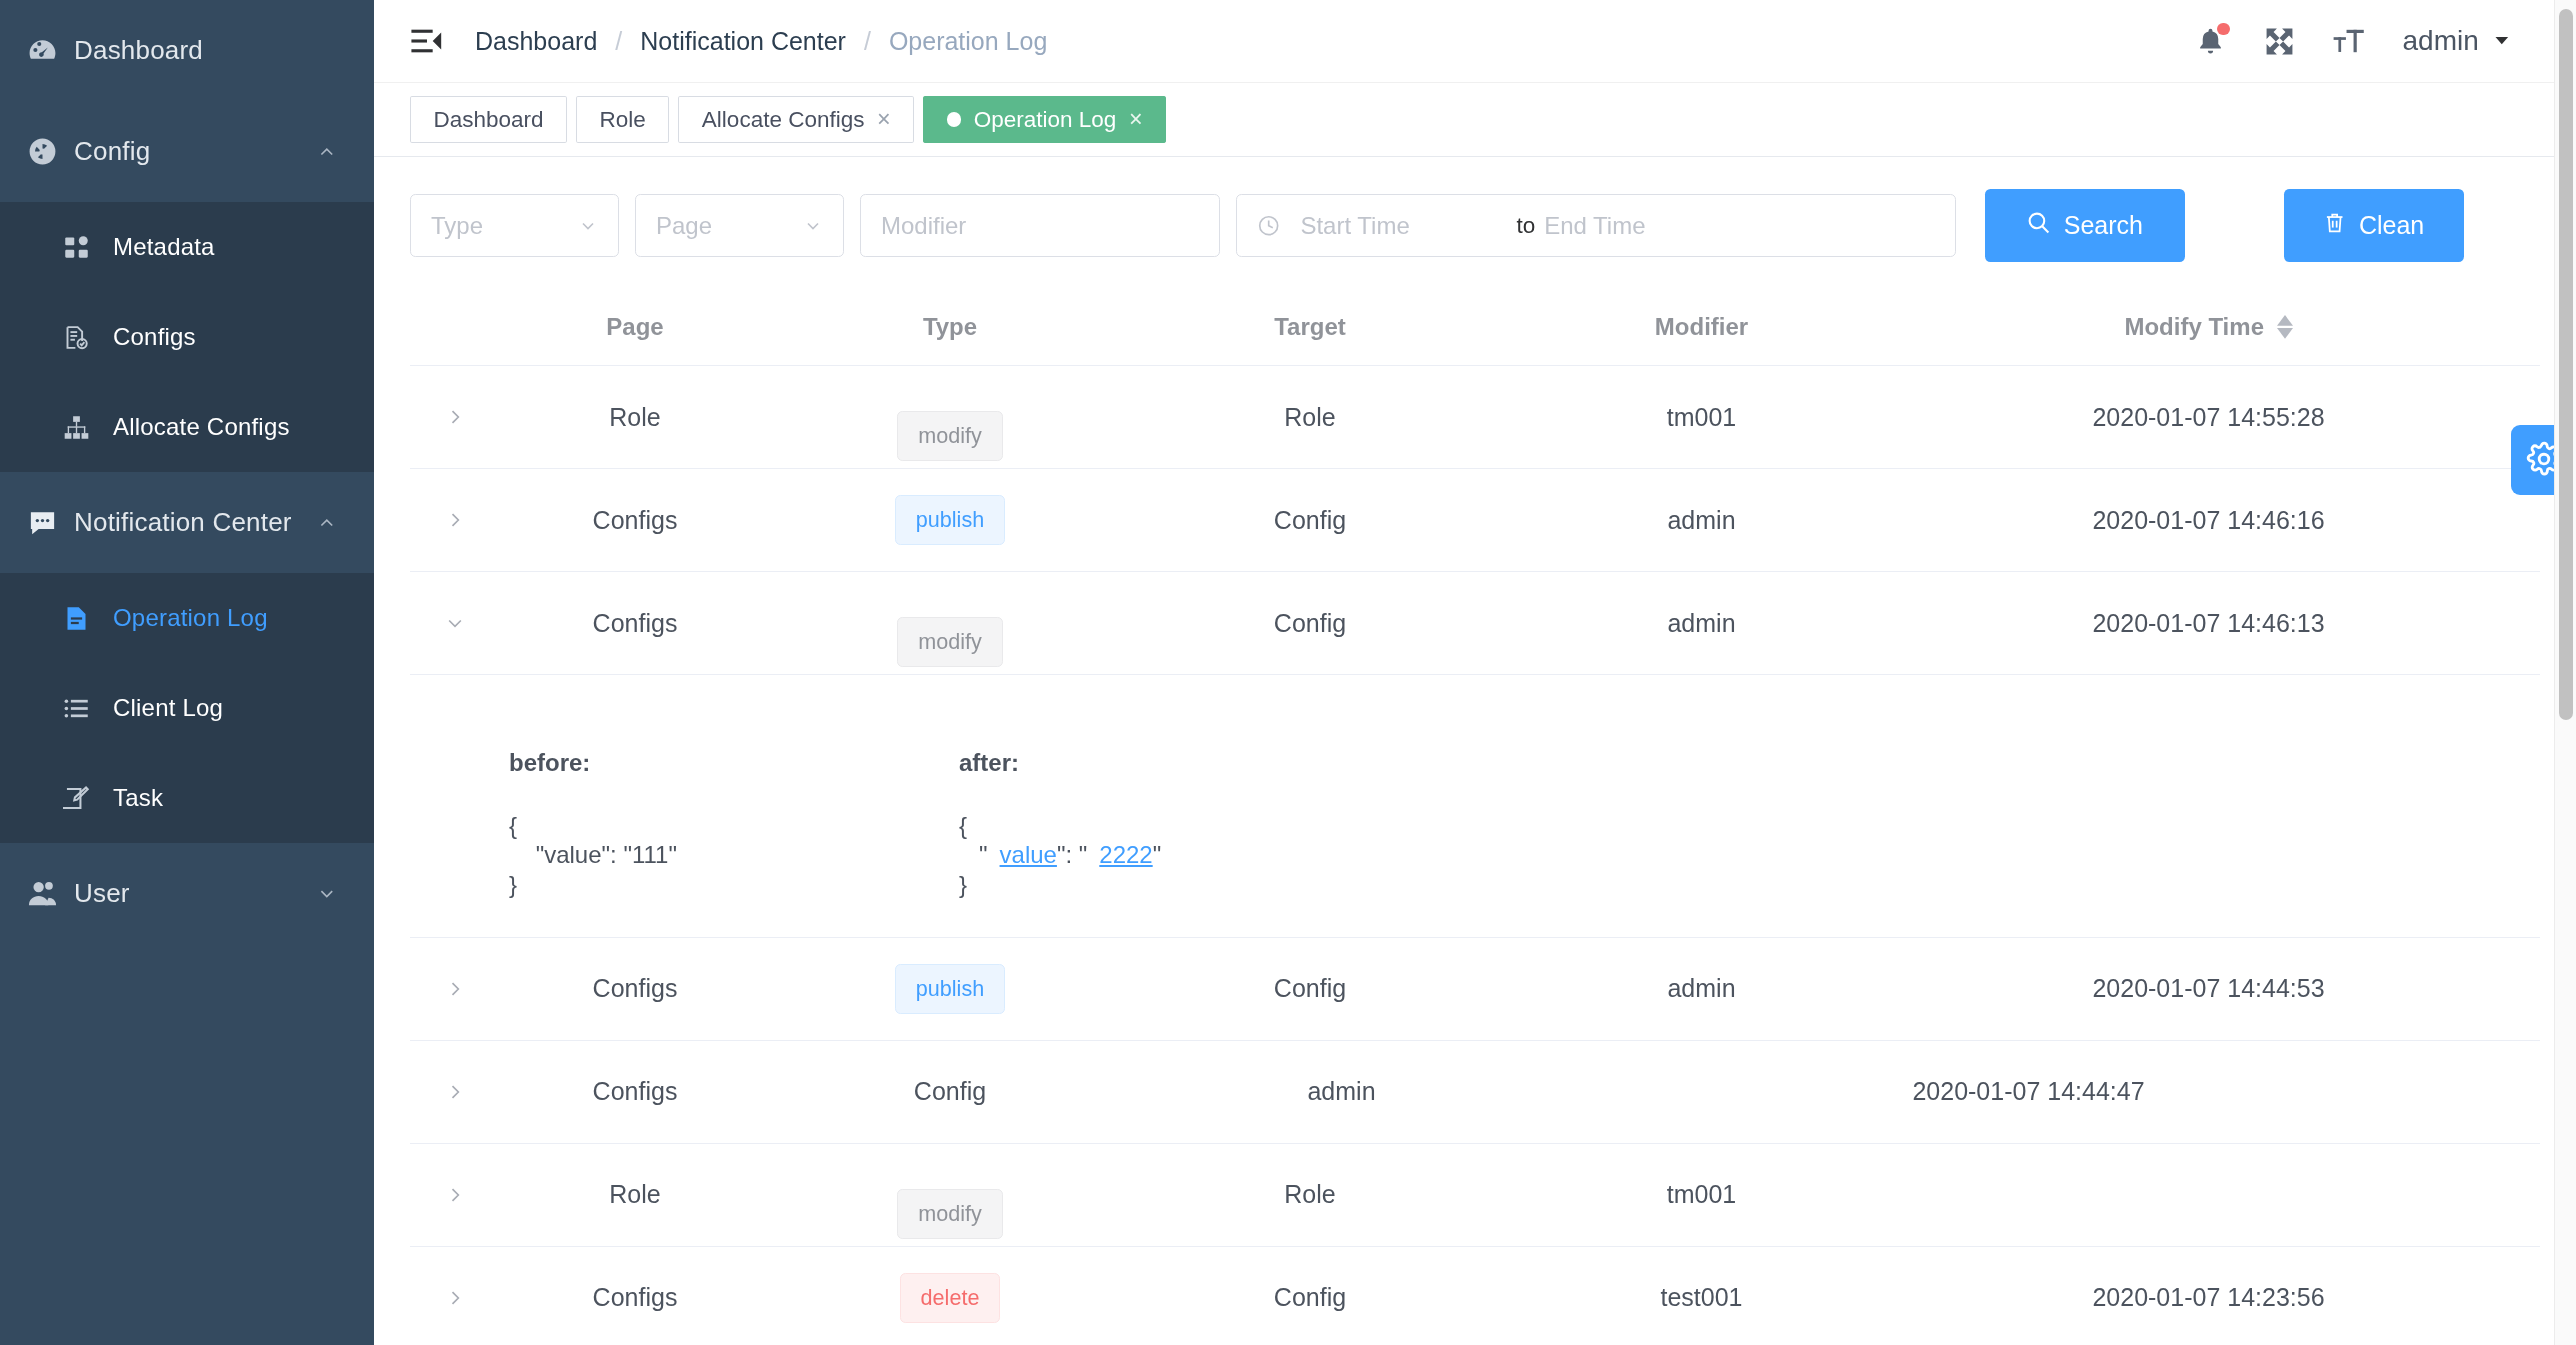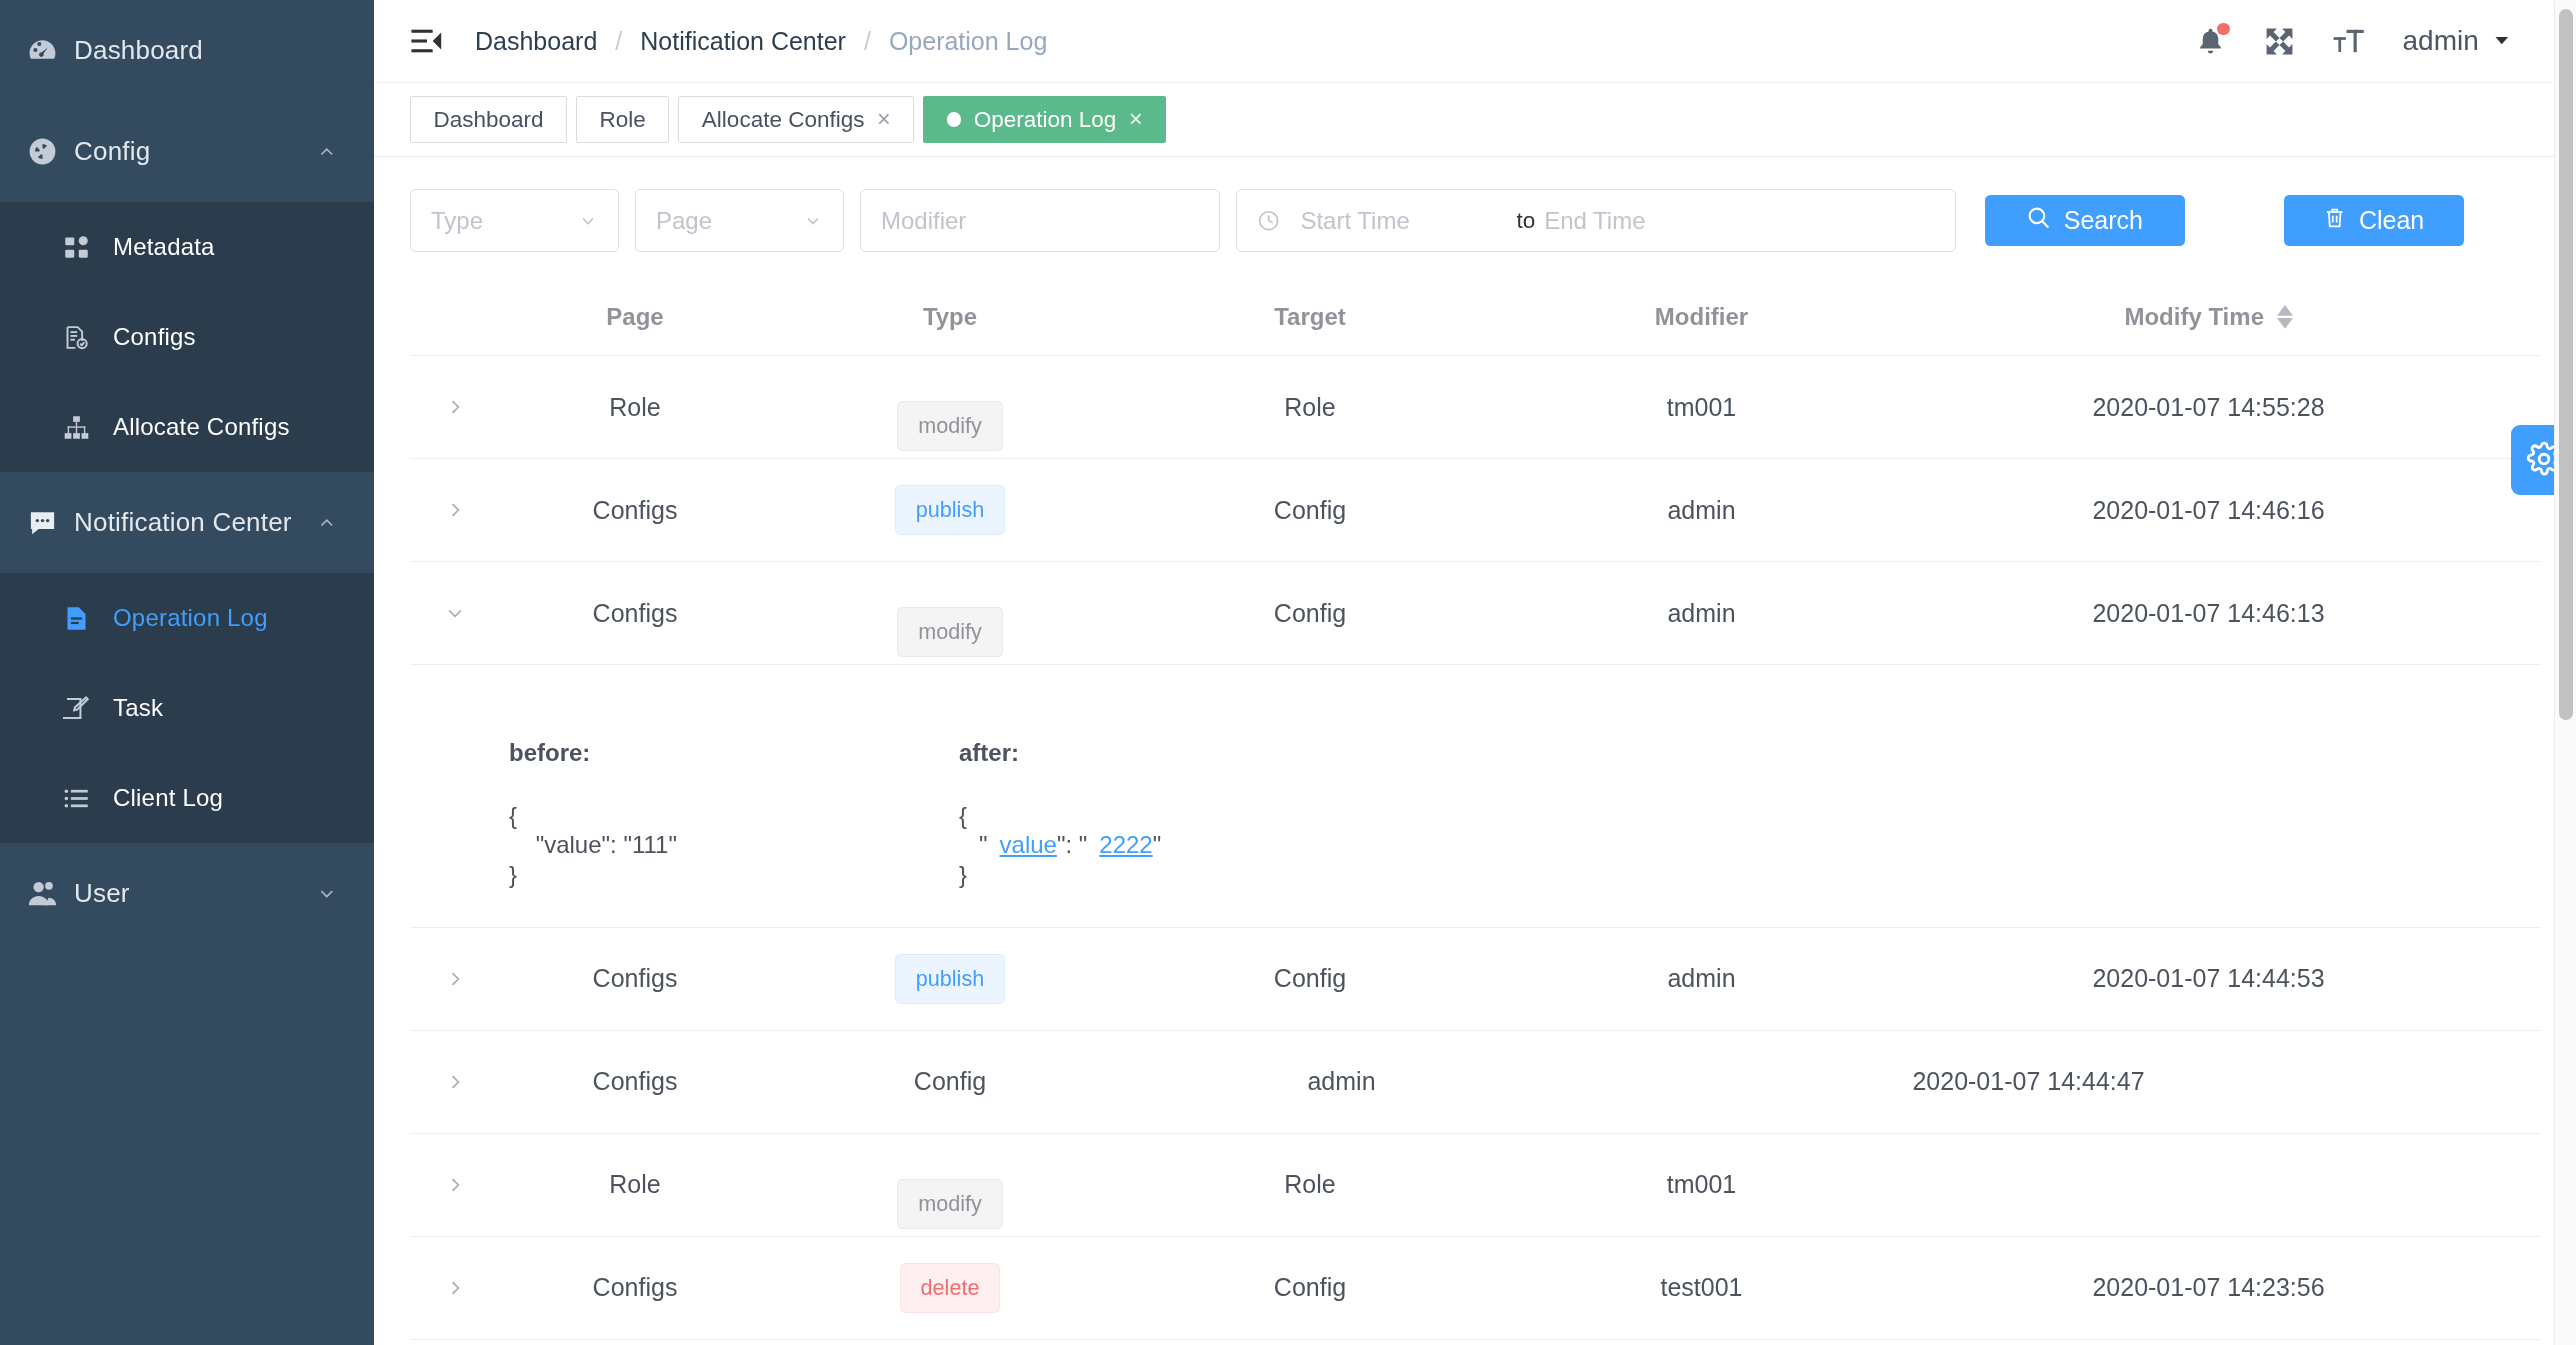--- a/index.html
+++ b/index.html
@@ -79,21 +79,21 @@
   }
   .fld.type { width: 209px; }
   .fld.page { width: 209px; }
   .fld.modifier { width: 360px; }
   .fld .cvd { margin-left: auto; color: #c0c4cc; display:flex; }
   .fld.daterange { width: 720px; gap: 0; padding: 0 20px; }
   .fld.daterange .clock { margin-right: 20px; display:flex; align-items:center; }
   .fld.daterange .ph { color: #c0c4cc; width: 207px; }
   .fld.daterange .to { color: #303133; font-size: 22.5px; padding: 0 9px; }
   .btn {
-    height: 51px; border-radius: 5.4px; border: none; cursor: pointer;
+    height: 73px; border-radius: 5.4px; border: none; cursor: pointer;
     display: flex; align-items: center; justify-content: center; gap: 12.6px;
     font-size: 25px; color: #fff; background: #409eff; font-family: "Liberation Sans", sans-serif;
   }
   .btn.search { width: 200px; margin-left: 12.6px; }
   .btn.clean { width: 180px; margin-left: 83px; }
 
   
   .tbl { width: 100%; }
   .thead {
     display: flex; align-items: center; height: 77px;
@@ -245,39 +245,39 @@
           <svg width="27" height="27" viewBox="0 0 24 24" fill="#409eff">
             <path d="M4 2h10l6 6v14H4z"></path>
             <rect x="7" y="11" width="10" height="2" fill="#2b3c4d"></rect>
             <rect x="7" y="15" width="7" height="2" fill="#2b3c4d"></rect>
           </svg>
         </span>
         <span class="lbl">Operation Log</span>
       </div>
       <div class="sub-item">
         <span class="ico">
-          <svg width="27" height="27" viewBox="0 0 24 24" fill="none" stroke="#c3ccd6" stroke-width="1.8">
-            <path d="M3.5 3.5h12v17h-17v-12"></path>
-            <path d="M20.5 2.2 22 3.7 12.6 13 10 13.6l.6-2.6z"></path>
-          </svg>
-        </span>
-        <span class="lbl">Task</span>
-      </div>
-      <div class="sub-item">
-        <span class="ico">
           <svg width="27" height="27" viewBox="0 0 24 24" fill="#c3ccd6">
             <circle cx="3" cy="5.5" r="1.6"></circle>
               <rect x="7" y="4.3" width="15" height="2.4"></rect>
             <circle cx="3" cy="12" r="1.6"></circle>
               <rect x="7" y="10.8" width="15" height="2.4"></rect>
             <circle cx="3" cy="18.5" r="1.6"></circle>
               <rect x="7" y="17.3" width="15" height="2.4"></rect>
           </svg>
         </span>
         <span class="lbl">Client Log</span>
+      </div>
+      <div class="sub-item">
+        <span class="ico">
+          <svg width="27" height="27" viewBox="0 0 24 24" fill="none" stroke="#c3ccd6" stroke-width="1.8">
+            <path d="M3.5 3.5h12v17h-17v-12"></path>
+            <path d="M20.5 2.2 22 3.7 12.6 13 10 13.6l.6-2.6z"></path>
+          </svg>
+        </span>
+        <span class="lbl">Task</span>
       </div>
     </div>
 
     <div class="nav-group-head">
       <span class="ico">
         <svg width="31" height="31" viewBox="0 0 24 24" fill="#c3ccd6">
           <circle cx="9" cy="7" r="4"></circle>
             <path d="M1.5 21c0-4.2 3.4-7 7.5-7s7.5 2.8 7.5 7z"></path>
           <circle cx="17" cy="6" r="3"></circle>
             <path d="M14 21h8.5c0-3.5-2.6-5.8-5.8-5.8"></path>

